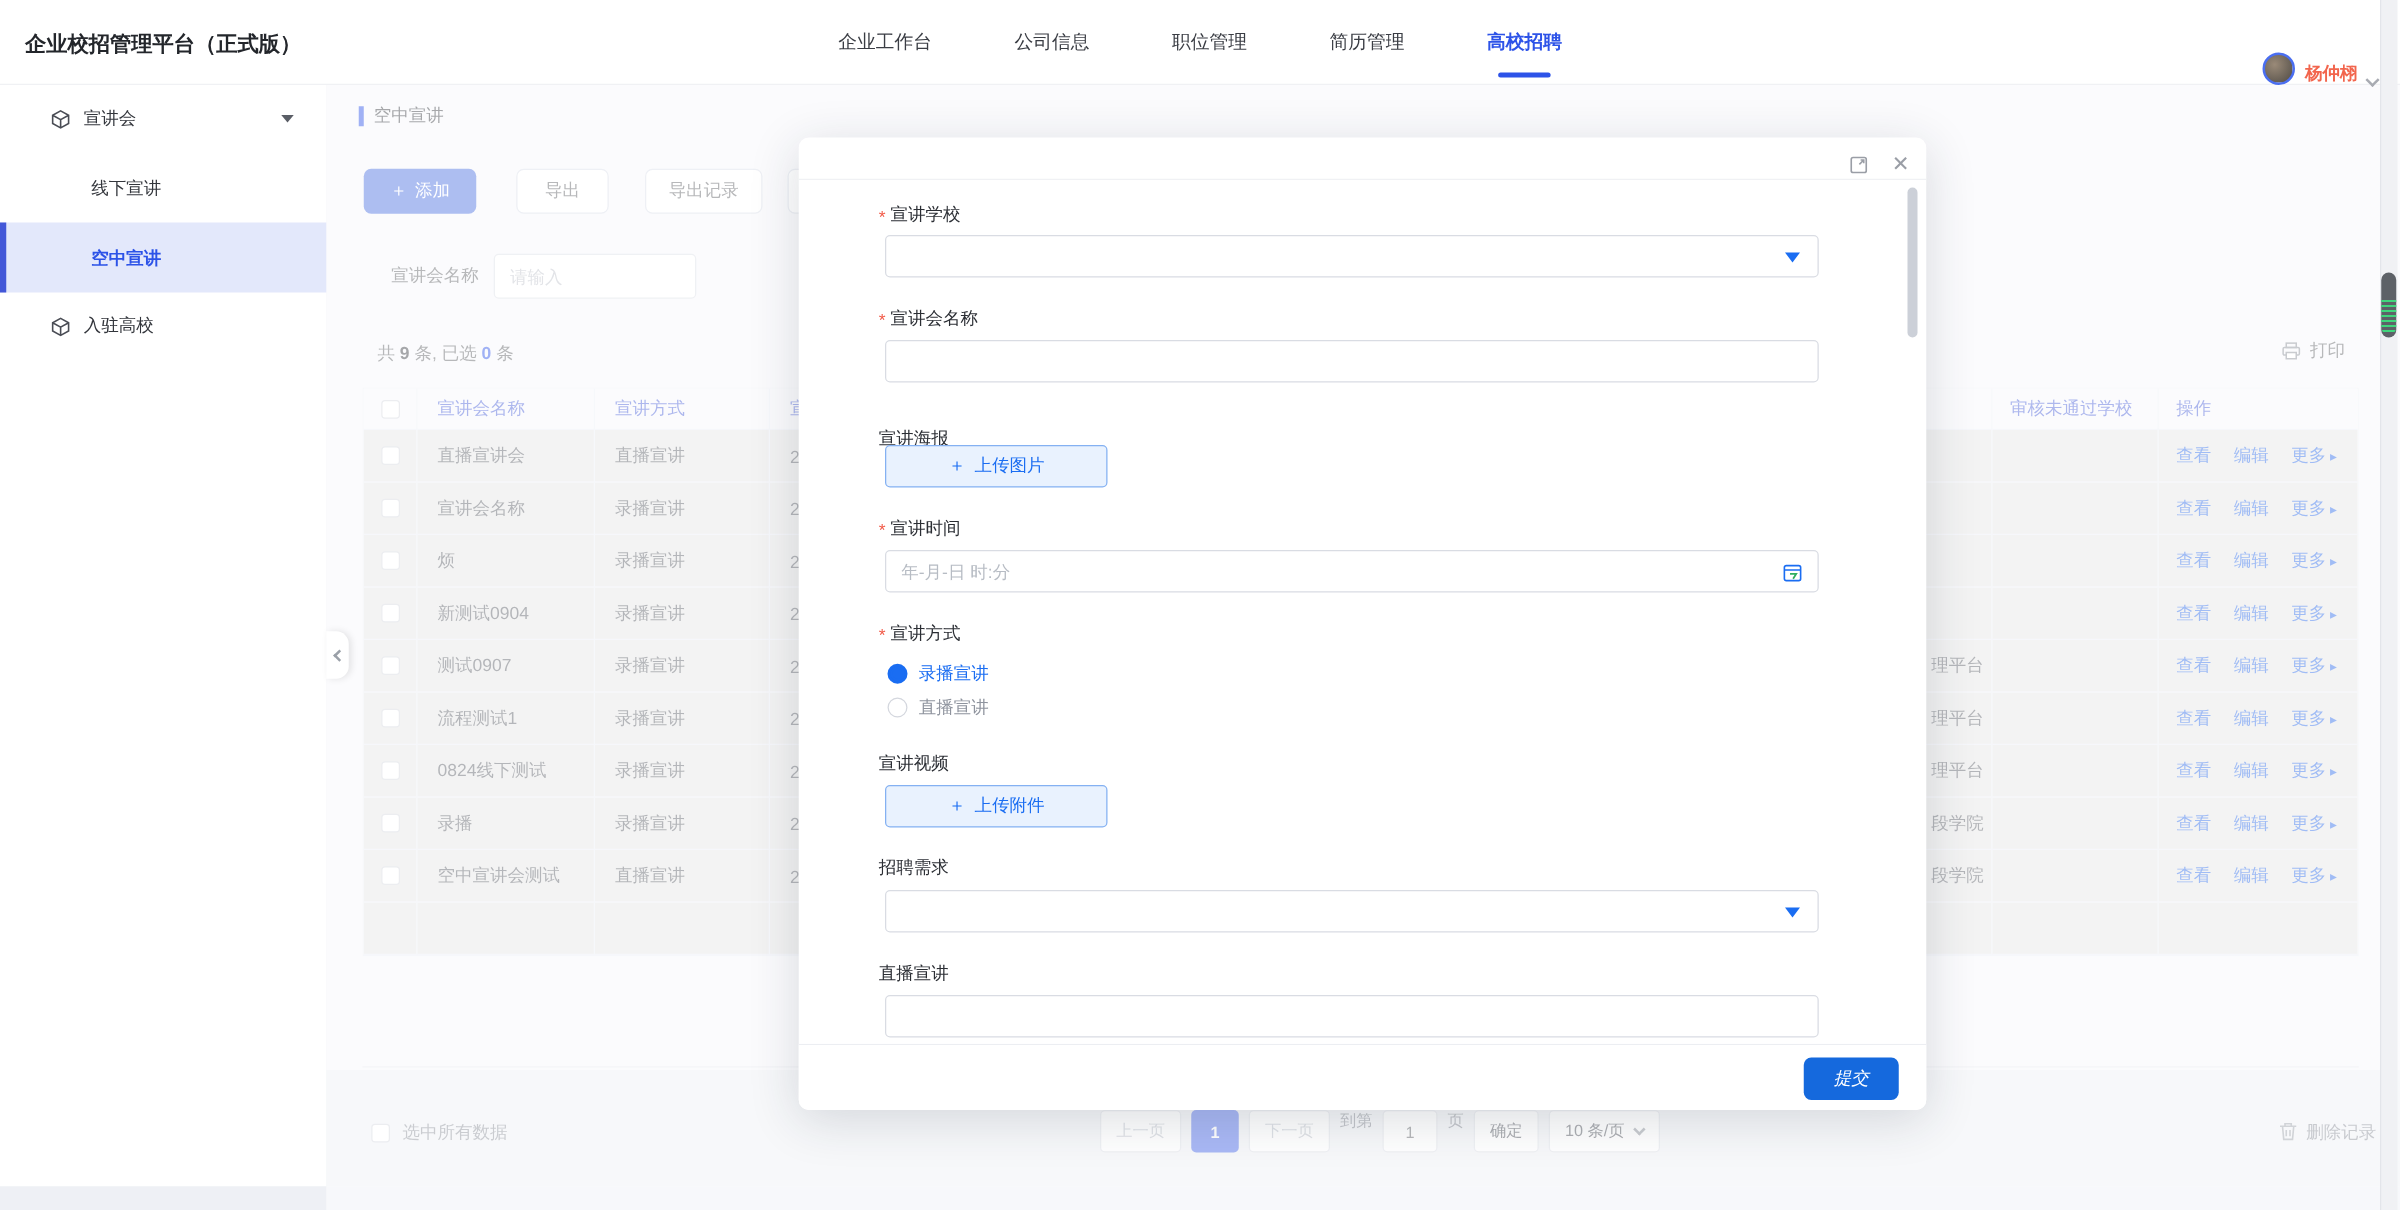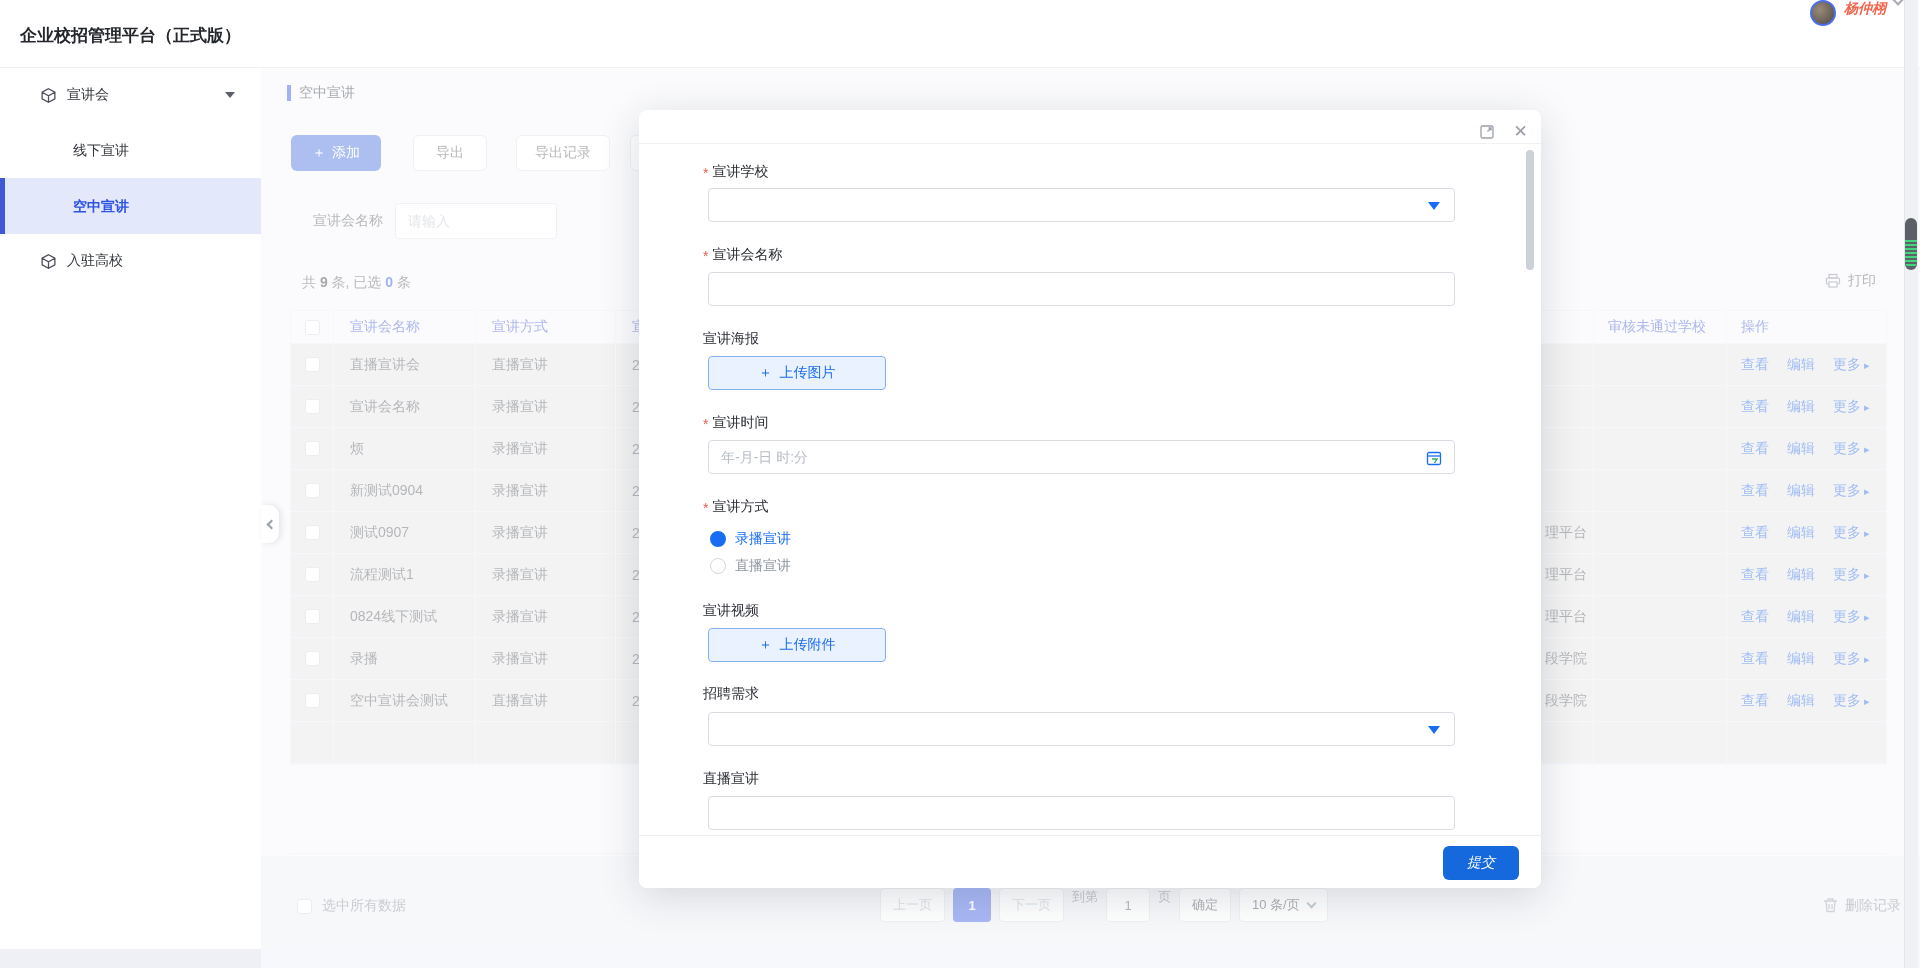--- a/index.html
+++ b/index.html
@@ -9,21 +9,21 @@
     font-family:"Liberation Sans", sans-serif; color:#303133; font-size:14px;
     background:#eef0f5;
   }
   
   .top-header { position:absolute; left:0; top:0; width:1920px; height:68px; background:#fff; border-bottom:1px solid #f0f1f4; z-index:6; }
   .app-title { position:absolute; left:20px; top:24px; font-size:17px; font-weight:bold; color:#23262b; }
   .nav { position:absolute; left:50%; transform:translateX(-50%); top:0; height:68px; display:flex; align-items:center; gap:66px; }
   .nav-item { font-size:15px; color:#3a3d44; cursor:pointer; position:relative; height:68px; line-height:68px; }
   .nav-item.active { color:#2d53e8; font-weight:bold; }
   .nav-item.active::after { content:""; position:absolute; left:50%; transform:translateX(-50%); bottom:6px; width:42px; height:4px; border-radius:2px; background:#2d53e8; }
-  .user-box { position:absolute; right:18px; top:0; height:68px; display:flex; align-items:flex-start; gap:8px;font-style:italic; }
+  .user-box { position:absolute; right:18px; top:0; height:68px; display:flex; align-items:flex-end; gap:8px; }
   .avatar { width:26px; height:26px; border-radius:50%; border:2px solid #4a6ef0; background:radial-gradient(circle at 35% 35%, #9a8a78, #4e4a44); }
   .user-name { color:#f2654d; font-weight:bold; font-size:14px; }
   .caret-down { width:8px; height:8px; border-right:2px solid #a8abb2; border-bottom:2px solid #a8abb2; transform:rotate(45deg); margin-top:-4px; }
   
   .sidebar { position:absolute; left:0; top:68px; width:261px; height:881px; background:#fff; z-index:6; }
   .side-group { position:relative; height:54px; display:flex; align-items:center; padding-left:40px; gap:10px; cursor:pointer; }
   .side-group .glabel { font-size:14px; color:#33363c; }
   .tri-down { position:absolute; right:26px; width:0; height:0; border-left:5px solid transparent; border-right:5px solid transparent; border-top:6px solid #5a5e66; }
   .side-sub { height:56px; line-height:56px; padding-left:73px; font-size:14px; color:#33363c; cursor:pointer; position:relative; }
   .side-sub.active { background:#e3e8fb; color:#2d53e8; font-weight:bold; }
@@ -102,21 +102,21 @@
   .radio-row { position:absolute; left:71px; display:flex; align-items:center; gap:9px; cursor:pointer; }
   .radio { width:16px; height:16px; border-radius:50%; }
   .radio.on { background:#1a6df2; border:2px solid #1a6df2; box-shadow:inset 0 0 0 2px #1a6df2; }
   .radio.off { background:#fff; border:1px solid #d4d7de; }
   .radio-label.on { color:#1a6df2; font-size:14px; }
   .radio-label.off { color:#8f949e; font-size:14px; }
   .cal-icon { position:absolute; right:12px; top:9px; }
   
   .l0{top:52px;} .s0{top:78px;}
   .l1{top:135px;} .s1{top:162px;}
-  .l2{top:220px;} .u2{top:246px;}
+  .l2{top:232px;} .u2{top:246px;}
   .l3{top:303px;} .s3{top:330px;}
   .l4{top:387px;} .r4a{top:420px;} .r4b{top:447px;}
   .l5{top:492px;} .u5{top:518px;}
   .l6{top:575px;} .s6{top:602px;}
   .l7{top:660px;} .s7{top:686px;}
   .modal-foot { position:absolute; left:0; bottom:0; width:100%; height:53px; border-top:1px solid #eceef2; border-radius:0 0 8px 8px; background:#fff;font-style:italic; }
   .submit-btn { position:absolute; right:22px; top:10px; width:76px; height:34px; background:#1569dd; color:#fff; border-radius:6px; display:flex; align-items:center; justify-content:center; font-size:14px; cursor:pointer; }
   
   .page-scroll-track { position:absolute; right:2px; top:0; width:14px; height:968px; background:#f0f1f4; border-left:1px solid #e3e5ea; z-index:20; }
   .page-scroll-thumb { position:absolute; right:3px; top:218px; width:12px; height:52px; border-radius:6px; background:#5d6167; z-index:21; }
@@ -356,20 +356,27 @@
     <svg width="15" height="16" viewBox="0 0 15 16">
       <path d="M1 4 H14 M5 4 V2 h5 v2 M3 4 l1 10.5 h7 L12 4 M6 7 v5 M9 7 v5" fill="none" stroke="#9aa0a8" stroke-width="1.3"></path>
     </svg>
     <span>删除记录</span>
   </div>
 
   <div class="overlay"></div>
 
   <div class="top-header">
     <div class="app-title">企业校招管理平台（正式版）</div>
+    <div class="nav">
+      <div class="nav-item">企业工作台</div>
+      <div class="nav-item">公司信息</div>
+      <div class="nav-item">职位管理</div>
+      <div class="nav-item">简历管理</div>
+      <div class="nav-item active">高校招聘</div>
+    </div>
     <div class="user-box">
       <span class="avatar"></span>
       <span class="user-name">杨仲栩</span>
       <span class="caret-down"></span>
     </div>
   </div>
 
   <div class="sidebar">
     <div class="side-group">
       <svg width="17" height="17" viewBox="0 0 16 16">

